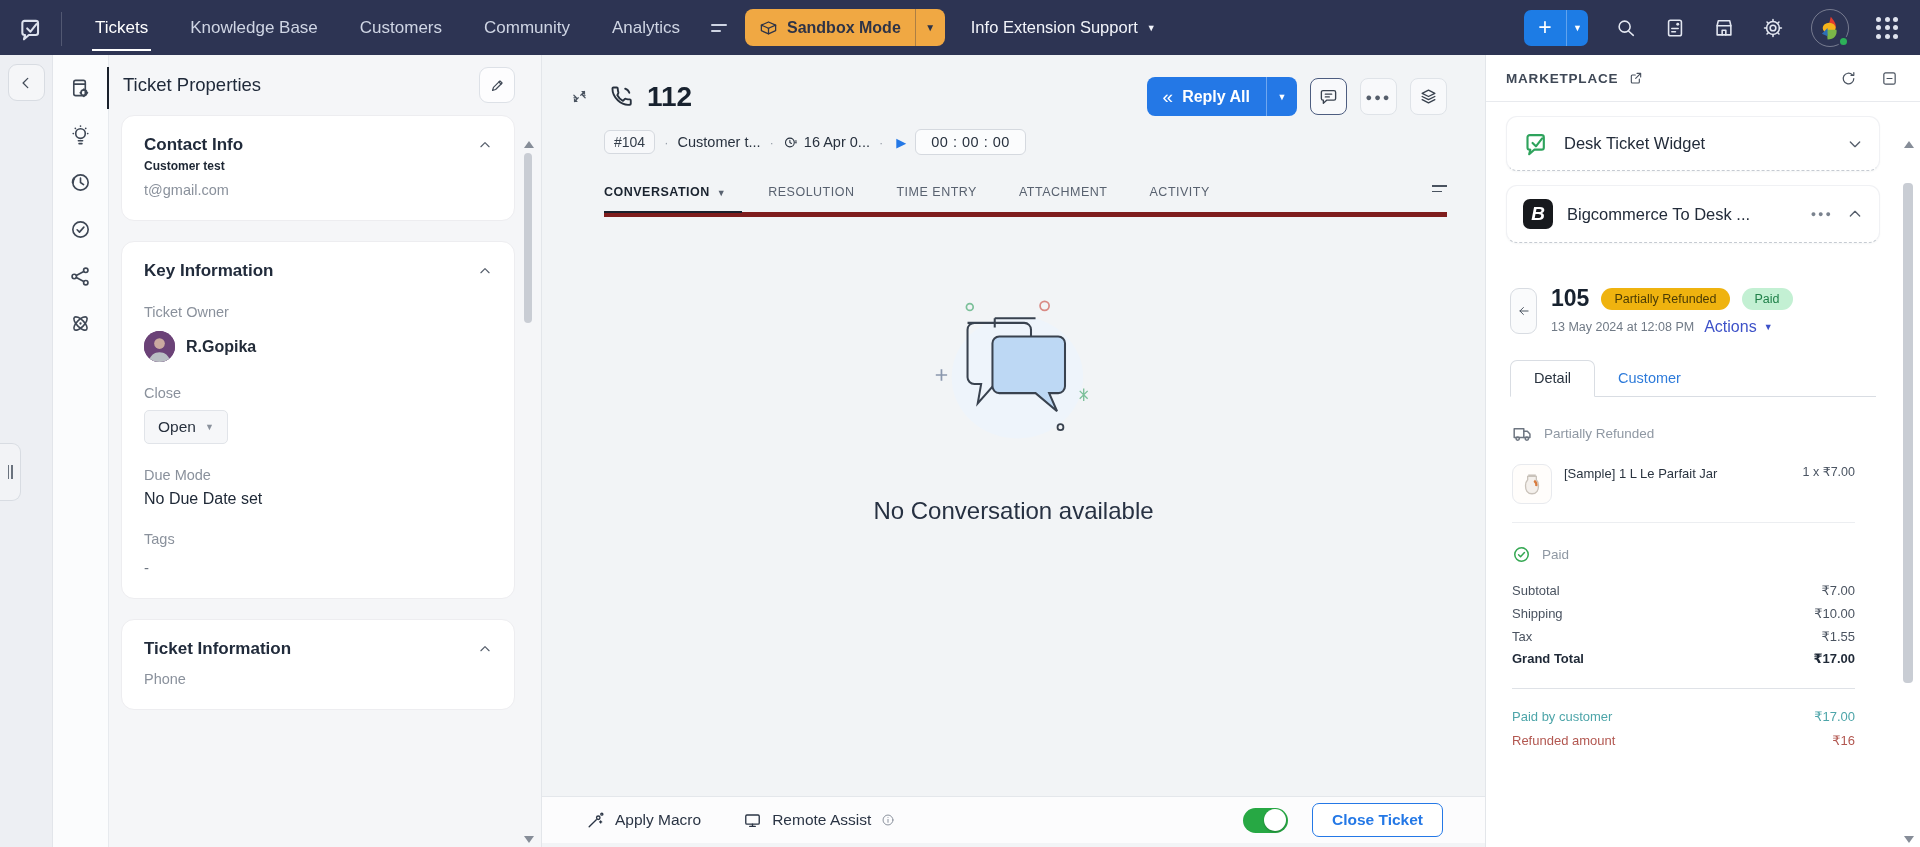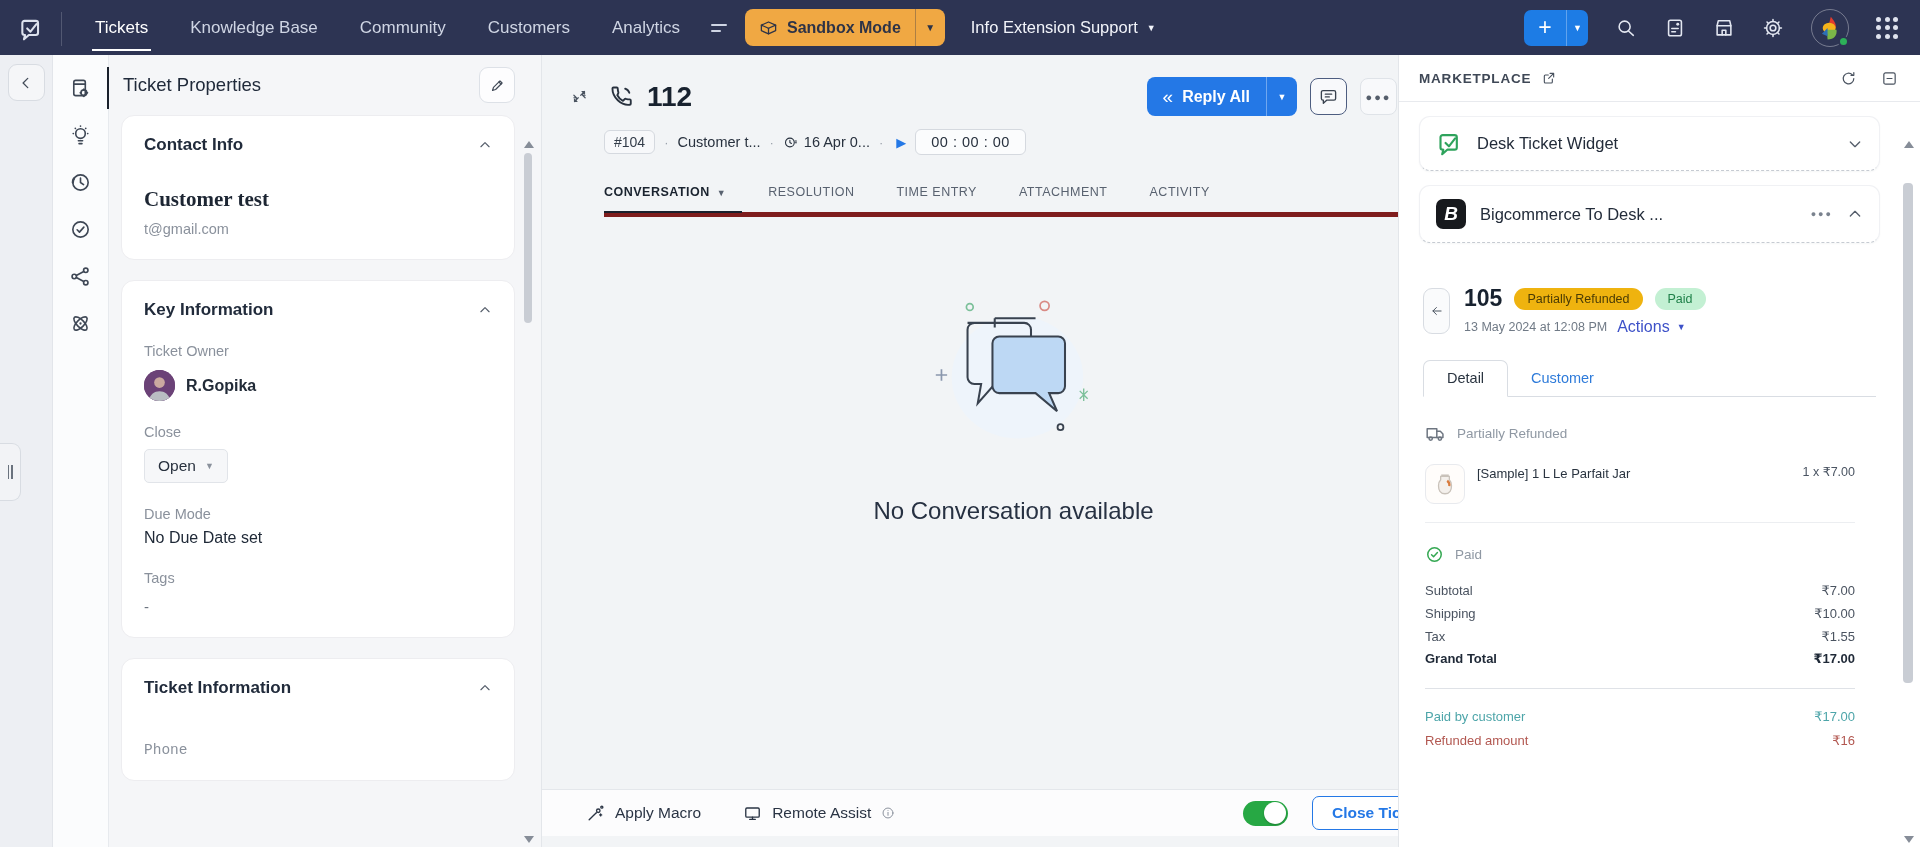--- a/index.html
+++ b/index.html
@@ -44,21 +44,21 @@
   
   .props { position:absolute; top:55px; left:109px; bottom:0; width:433px; background:#f5f6f8; border-right:1px solid #e3e6ea; overflow:hidden; }
   .props-head { display:flex; align-items:center; justify-content:space-between; padding:12px 26px 10px 14px; }
   .props-title { font-size:18.5px; color:#202a3a; }
   .edit-btn { width:36px; height:36px; background:#fdfdfe; border:1px solid #dde1e7; border-radius:9px; display:flex; align-items:center; justify-content:center; color:#424b58; cursor:pointer; }
   .cards { padding:2px 26px 0 12px; }
   .card { background:#fff; border:1px solid #ededf0; border-radius:13px; padding:19px 22px 22px; margin-bottom:20px; }
   .card-head { display:flex; align-items:center; justify-content:space-between; }
   .card-title { font-size:17px; font-weight:700; color:#212b3b; }
   .chev-btn { color:#555e6b; cursor:pointer; display:flex; }
-  .c-name { margin-top:32px; font-size:21px; font-weight:700; color:#1d2633;font-family:Liberation Serif, serif; }
+  .c-name { margin-top:4px; font-size:12px; font-weight:700; color:#1d2633; }
   .c-mail { margin-top:9px; font-size:14.5px; color:#8a919c; cursor:pointer; }
   .f-label { margin-top:23px; font-size:14.5px; color:#8a919c; }
   .owner-row { display:flex; align-items:center; gap:11px; margin-top:11px; cursor:pointer; }
   .owner-name { font-size:16px; font-weight:700; color:#222b38; }
   .p-avatar { width:31px; height:31px; border-radius:50%; overflow:hidden; background:#6b4277; display:flex; align-items:flex-end; justify-content:center; }
   .status-btn { margin-top:9px; display:inline-flex; align-items:center; gap:9px; background:#f6f7f9; border:1px solid #e1e4e9; border-radius:5px; padding:7px 13px; font-size:15.5px; color:#28313e; cursor:pointer; }
   .status-btn .caret-down { color:#8a919c; }
   .f-value { margin-top:7px; font-size:16px; color:#202a38; }
   .f-dash { margin-top:12px; font-size:15px; color:#6d7580; }
   .props-scroll { position:absolute; right:6px; top:86px; bottom:4px; width:13px; }
@@ -91,29 +91,29 @@
   .tabs-row { display:flex; align-items:center; gap:42px; margin:20px 38px 0 62px; border-bottom:5px solid #7f1d1d; }
   .tab { position:relative; padding:10px 0 13px; font-size:12.5px; letter-spacing:.5px; color:#596270; cursor:pointer; white-space:nowrap; }
   .tab.active { color:#1a232f; font-weight:700; }
   .tab.active::after { content:""; position:absolute; left:0; right:-16px; bottom:-1px; height:2.5px; background:#1a212c; }
   .tab .caret-down { color:#596270; margin-left:7px; font-size:9px; }
   .tab-filter { margin-left:auto; display:flex; flex-direction:column; gap:4px; cursor:pointer; padding-bottom:10px; }
   .tab-filter i { display:block; height:1.8px; background:#49525f; }
   .tab-filter i:nth-child(1){ width:15px; } .tab-filter i:nth-child(2){ width:10px; margin-left:0; }
   .empty-wrap { display:flex; flex-direction:column; align-items:center; margin-top:78px; }
   .empty-text { margin-top:42px; font-size:24px; color:#273142; }
-  .center-foot { position:absolute; left:0; right:0; bottom:11px; height:47px; background:#fcfcfd; border-top:1px solid #e4e7eb; display:flex; align-items:center; padding:0 42px 0 44px; }
+  .center-foot { position:absolute; left:0; right:0; bottom:4px; height:47px; background:#fcfcfd; border-top:1px solid #e4e7eb; display:flex; align-items:center; padding:0 42px 0 44px; }
   .foot-item { display:flex; align-items:center; gap:10px; font-size:15.5px; color:#2a3444; cursor:pointer; margin-right:42px; }
   .info-ic { color:#8a919c; display:flex; }
   .toggle { margin-left:auto; width:45px; height:25px; border-radius:999px; background:#27a844; position:relative; cursor:pointer; }
   .toggle .knob { position:absolute; top:1.5px; right:1.5px; width:22px; height:22px; border-radius:50%; background:#fff; box-shadow:0 1px 2px rgba(0,0,0,.25); }
   .close-btn { margin-left:24px; height:34px; padding:0 19px; background:#fff; border:1px solid #2478e6; color:#2478e6; border-radius:7px; font-size:15.5px; font-weight:700; display:flex; align-items:center; cursor:pointer; }
 
   
-  .market { position:absolute; top:55px; right:0; bottom:0; width:522px; background:#fff; border-left:1px solid #e3e6ea; overflow:hidden; }
+  .market { position:absolute; top:55px; right:0; bottom:0; width:435px; background:#fff; border-left:1px solid #e3e6ea; overflow:hidden; }
   .mkt-head { height:47px; display:flex; align-items:center; padding:0 22px 0 20px; border-bottom:1px solid #e8eaee; }
   .mkt-title { font-size:13.5px; letter-spacing:.8px; color:#3f4856; font-weight:700; }
   .mkt-title-wrap { display:flex; align-items:center; gap:10px; }
   .mkt-head-ics { margin-left:auto; display:flex; align-items:center; gap:24px; color:#49525f; }
   .mkt-head-ics > * { cursor:pointer; display:flex; }
   .widget-card { margin:14px 40px 0 20px; background:#fff; border:1px solid #f0f1f4; border-bottom:1.5px dashed #c6cbd2; border-radius:11px; padding:13px 16px; display:flex; align-items:center; gap:14px; box-shadow:0 1px 2px rgba(30,40,60,.04); }
   .widget-name { font-size:16.5px; color:#232c3a; }
   .widget-right { margin-left:auto; display:flex; align-items:center; gap:14px; }
   .mini-dots { font-size:9px; letter-spacing:2px; color:#7a828e; cursor:pointer; }
   .bc-logo { width:30px; height:30px; background:#17191d; border-radius:7px; color:#fff; font-weight:700; font-style:italic; font-size:19px; display:flex; align-items:center; justify-content:center; }
@@ -158,22 +158,22 @@
   <div class="topnav">
     <div class="logo-box">
       <svg width="26" height="26" viewBox="0 0 24 24" class="svg-stroke" style="stroke-width:1.9">
         <path d="M6.5 4.5h10a2 2 0 0 1 2 2v9a2 2 0 0 1-2 2H10l-4.5 4 1-4h-.5a2 2 0 0 1-2-2v-9a2 2 0 0 1 2-2z"></path>
         <path d="M8.5 11.5l3 3 5.5-7"></path>
       </svg>
     </div>
     <div class="nav-items">
       <div class="nav-item active">Tickets</div>
       <div class="nav-item">Knowledge Base</div>
+      <div class="nav-item">Customers</div>
       <div class="nav-item">Community</div>
-      <div class="nav-item">Customers</div>
       <div class="nav-item">Analytics</div>
     </div>
     <div class="nav-more">
         <i></i>
         <i></i>
       </div>
     <div class="sandbox-btn">
       <div class="sandbox-main">
         <svg width="19" height="19" viewBox="0 0 24 24" class="svg-stroke" style="stroke-width:1.6">
           <path d="M3 9l9-4 9 4-9 4-9-4z"></path>
@@ -359,21 +359,21 @@
 
       <div class="card" style="margin-bottom:0;">
         <div class="card-head">
           <div class="card-title">Ticket Information</div>
           <div class="chev-btn">
             <svg width="14" height="14" viewBox="0 0 24 24" class="svg-stroke" style="stroke-width:2">
                 <path d="M5 15l7-7 7 7"></path>
               </svg>
           </div>
         </div>
-        <div class="f-label" style="margin-top:44px;font-family:Liberation Mono, monospace;">Phone</div>
+        <div class="f-label" style="margin-top:12px;">Phone</div>
       </div>
     </div>
     <div class="props-scroll">
       <span class="tri-up"></span>
       <span class="scroll-thumb" style="top:12px; height:170px;"></span>
       <span class="tri-down"></span>
     </div>
   </div>
 
   <div class="center">

